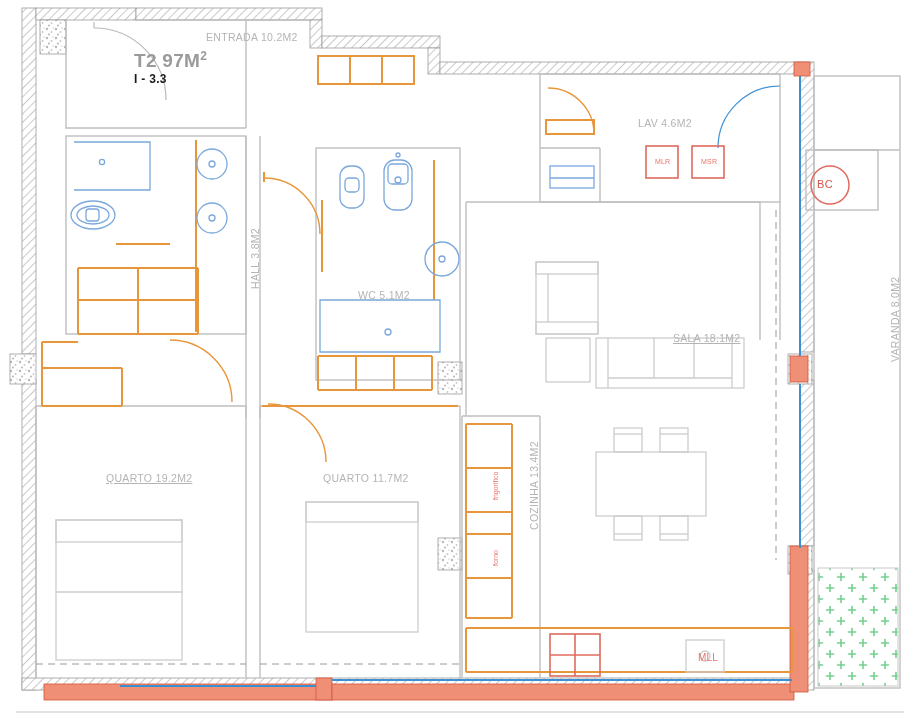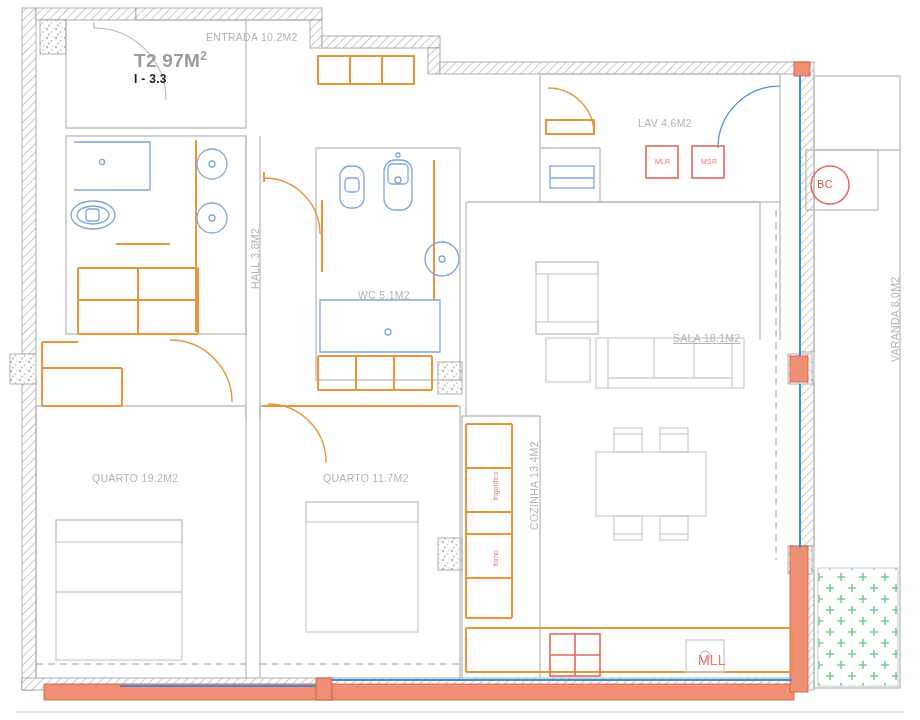--- a/index.html
+++ b/index.html
@@ -329,25 +329,25 @@
       <span>T2 97M</span><sup>2</sup>
     </div>
     <div id="title-sub">I - 3.3</div>
   </div>
 
   <div class="lbl" style="left:206px; top:31px;">ENTRADA 10.2M2</div>
   <div class="lbl" style="left:638px; top:89px;margin-top:28px;">LAV  4.6M2</div>
   <div class="lbl lbl-vert" style="left:249px; top:289px;">HALL 3.8M2</div>
   <div class="lbl" style="left:358px; top:289px;">WC  5.1M2</div>
   <div class="lbl" style="left:673px; top:332px;text-decoration:underline;">SALA 18.1M2</div>
-  <div class="lbl" style="left:92px; top:472px;">QUARTO 19.2M2</div>
+  <div class="lbl" style="left:106px; top:472px;text-decoration:underline;">QUARTO 19.2M2</div>
   <div class="lbl" style="left:323px; top:472px;">QUARTO 11.7M2</div>
   <div class="lbl lbl-vert" style="left:528px; top:530px;">COZINHA 13.4M2</div>
   <div class="lbl lbl-vert" style="left:889px; top:362px;">VARANDA 8.0M2</div>
 
   <div class="lbl lbl-red" style="left:655px; top:158px;">MLR</div>
   <div class="lbl lbl-red" style="left:701px; top:158px;">MSR</div>
   <div class="lbl lbl-red-big" style="left:817px; top:178px;">BC</div>
   <div class="lbl-red-vert" style="position:absolute; left:492px; top:500px;">frigorifico</div>
   <div class="lbl-red-vert" style="position:absolute; left:492px; top:566px;">forno</div>
-  <div class="lbl lbl-red" style="left:650px; top:652px; font-size:14px;padding-left:48px;">MLL</div>
+  <div class="lbl lbl-red" style="left:650px; top:652px; font-size:10px;padding-left:48px;">MLL</div>
 
 </div>
 
 </body></html>

